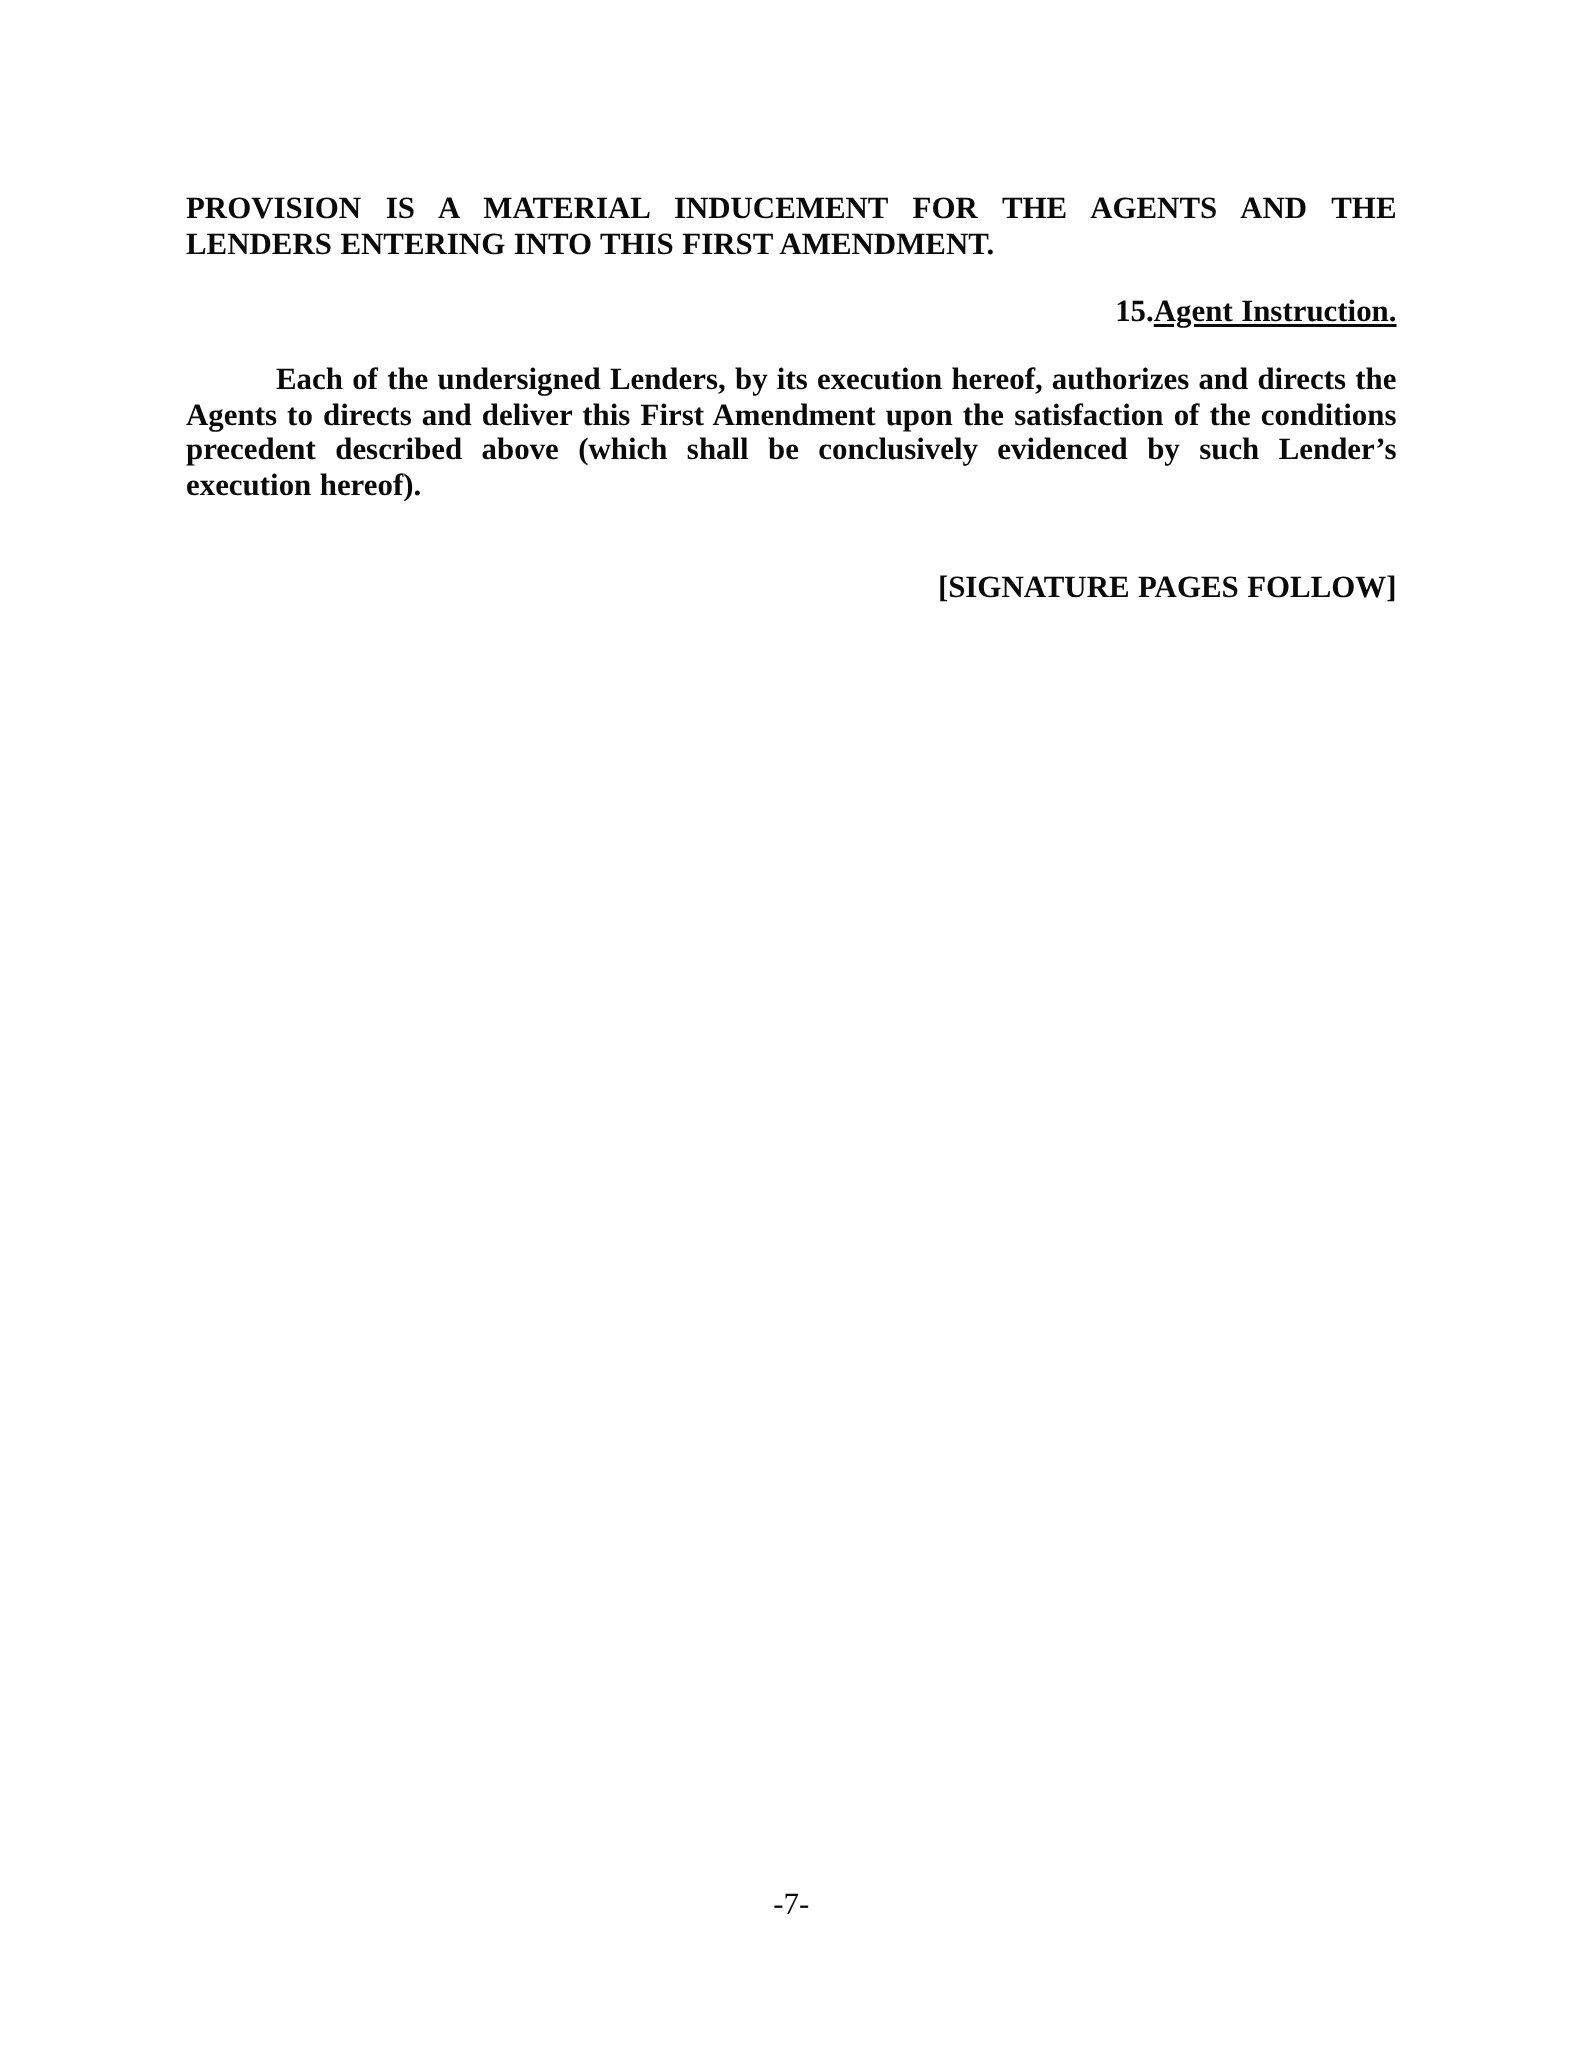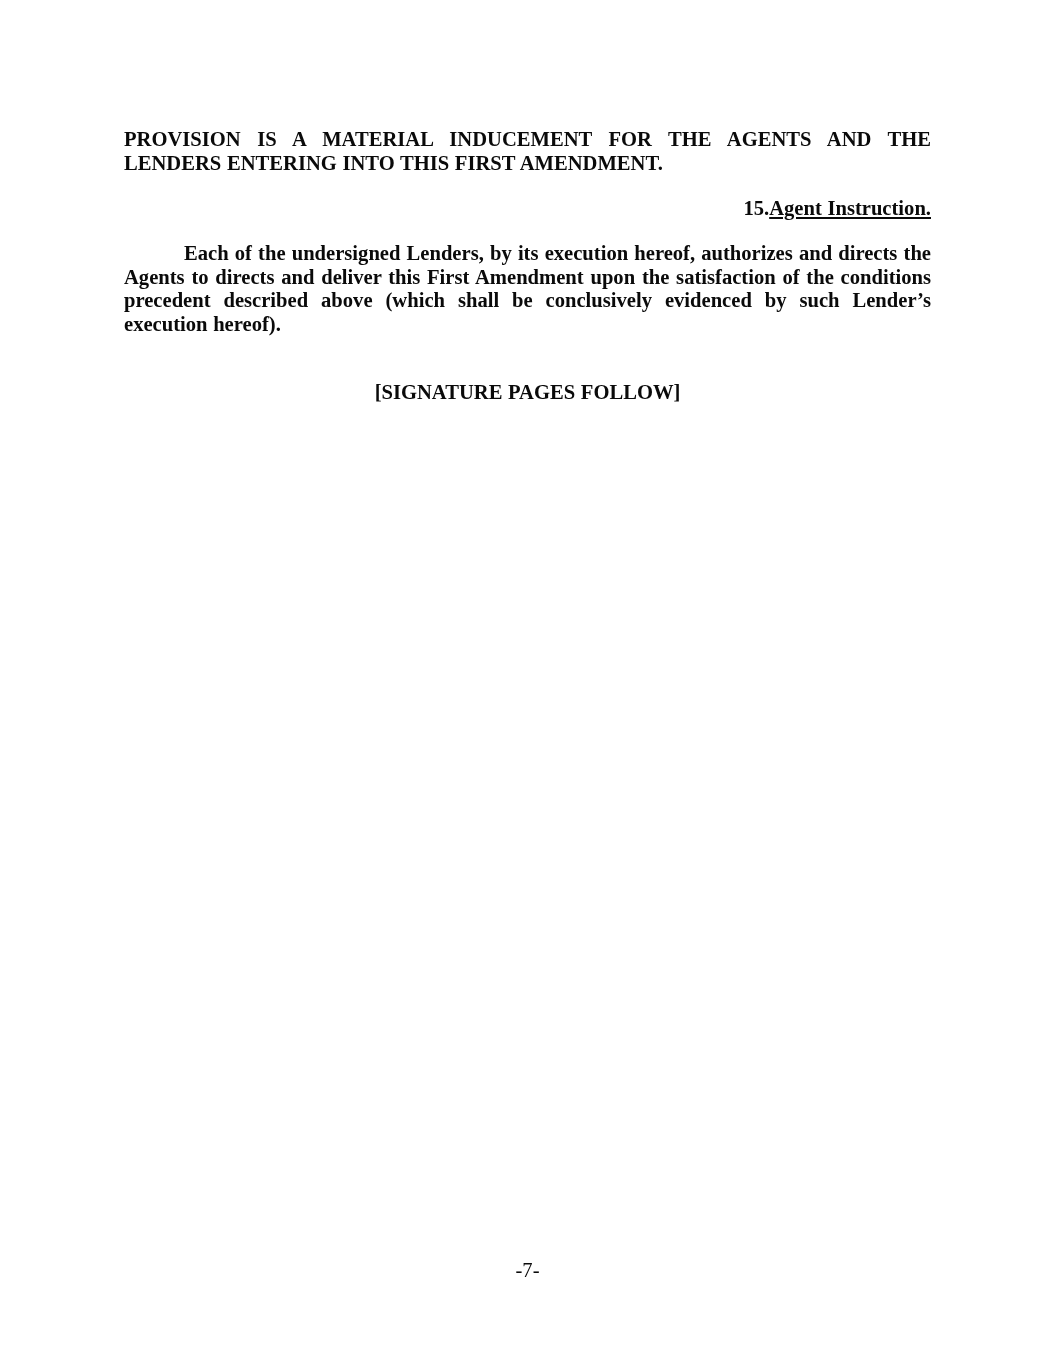--- a/index.html
+++ b/index.html
@@ -42,21 +42,21 @@
     text-indent: 0;
   }
   .indent-first { text-indent: 62px; }
   .indent-body { text-indent: 60px; }
   .u {
     text-decoration: underline;
     text-underline-offset: 2px;
     text-decoration-thickness: 1.5px;
   }
   .sig-line {
-    text-align: center;
+    text-align: right;
   }
   .footer {
     position: absolute;
     left: 0;
     top: 1259px;
     width: 100%;
     text-align: center;
   }
 </style>
 </head>

